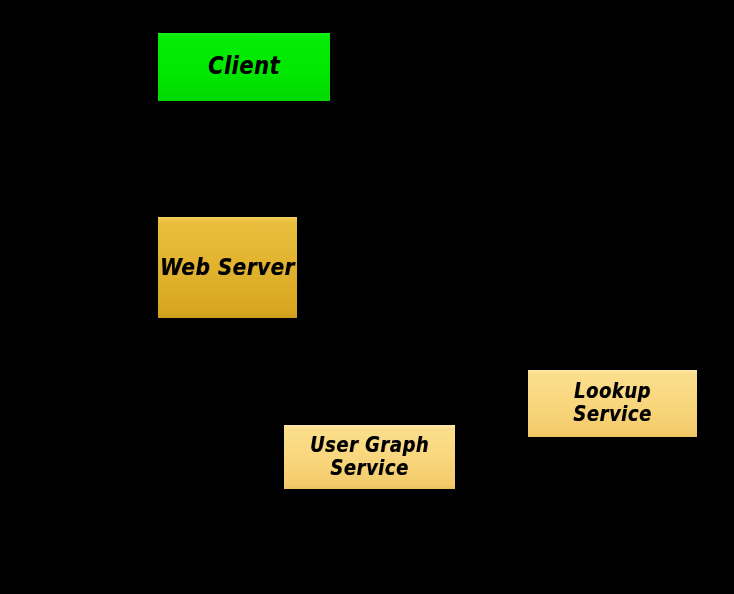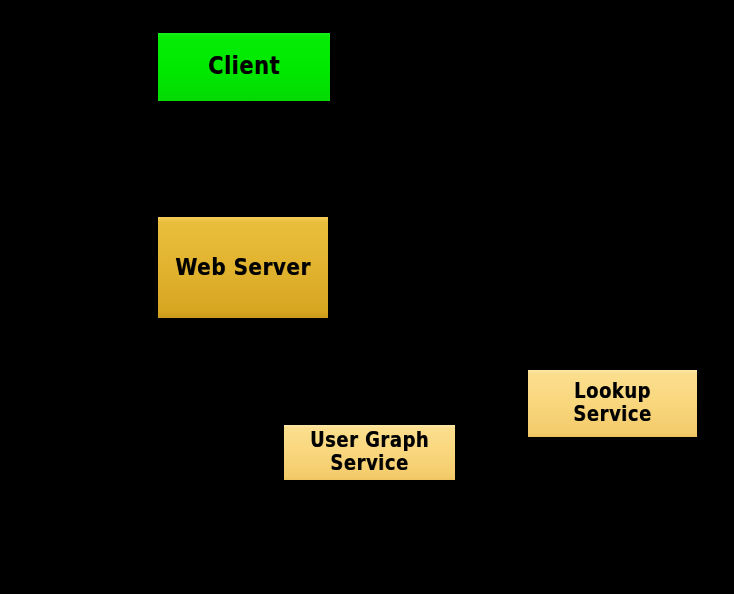--- a/index.html
+++ b/index.html
@@ -22,20 +22,21 @@
     justify-content: center;
     text-align: center;
     color: #000000;
     font-family: "DejaVu Sans", sans-serif;
     font-weight: 700;
     letter-spacing: 0.5px;
     line-height: 1.12;
     box-sizing: border-box;
     box-shadow: 3px 4px 6px rgba(0,0,0,0.85);
     border: 0;
+    font-style: italic;
   }
   .node .label {
     white-space: pre-line;
     display: block;
     width: 100%;
     transform: scaleY(1.14);
     text-shadow: 0.5px 0 0 rgba(0,0,0,0.55);
   }
   
   .fill-green {
@@ -56,23 +57,23 @@
   .fill-lightyellow {
     background: linear-gradient(to bottom,
         #FCE7A6 0%,
         #FBDE8D 6%,
         #F9D77E 48%,
         #F3CB6B 94%,
         #EEC25D 100%);
   }
   
   #node-client        { left:158px; top:33px;  width:172px; height:68px;  font-size:21px; }
-  #node-web-server    { left:158px; top:217px; width:170px; height:101px; font-size:20px; }
+  #node-web-server    { left:158px; top:217px; width:139px; height:101px; font-size:20px; }
   #node-lookup        { left:528px; top:370px; width:169px; height:67px;  font-size:18px; }
-  #node-user-graph    { left:284px; top:425px; width:171px; height:55px;  font-size:18px; }
+  #node-user-graph    { left:284px; top:425px; width:171px; height:64px;  font-size:18px; }
   #node-search-api    { left:36px;  top:454px; width:171px; height:103px; font-size:19px; }
   #node-person-server { left:528px; top:483px; width:169px; height:62px;  font-size:18px; }
 </style>
 </head>
 <body>
 
 <div id="canvas">
 
   <div class="node fill-green" id="node-client">
     <span class="label">Client</span>

